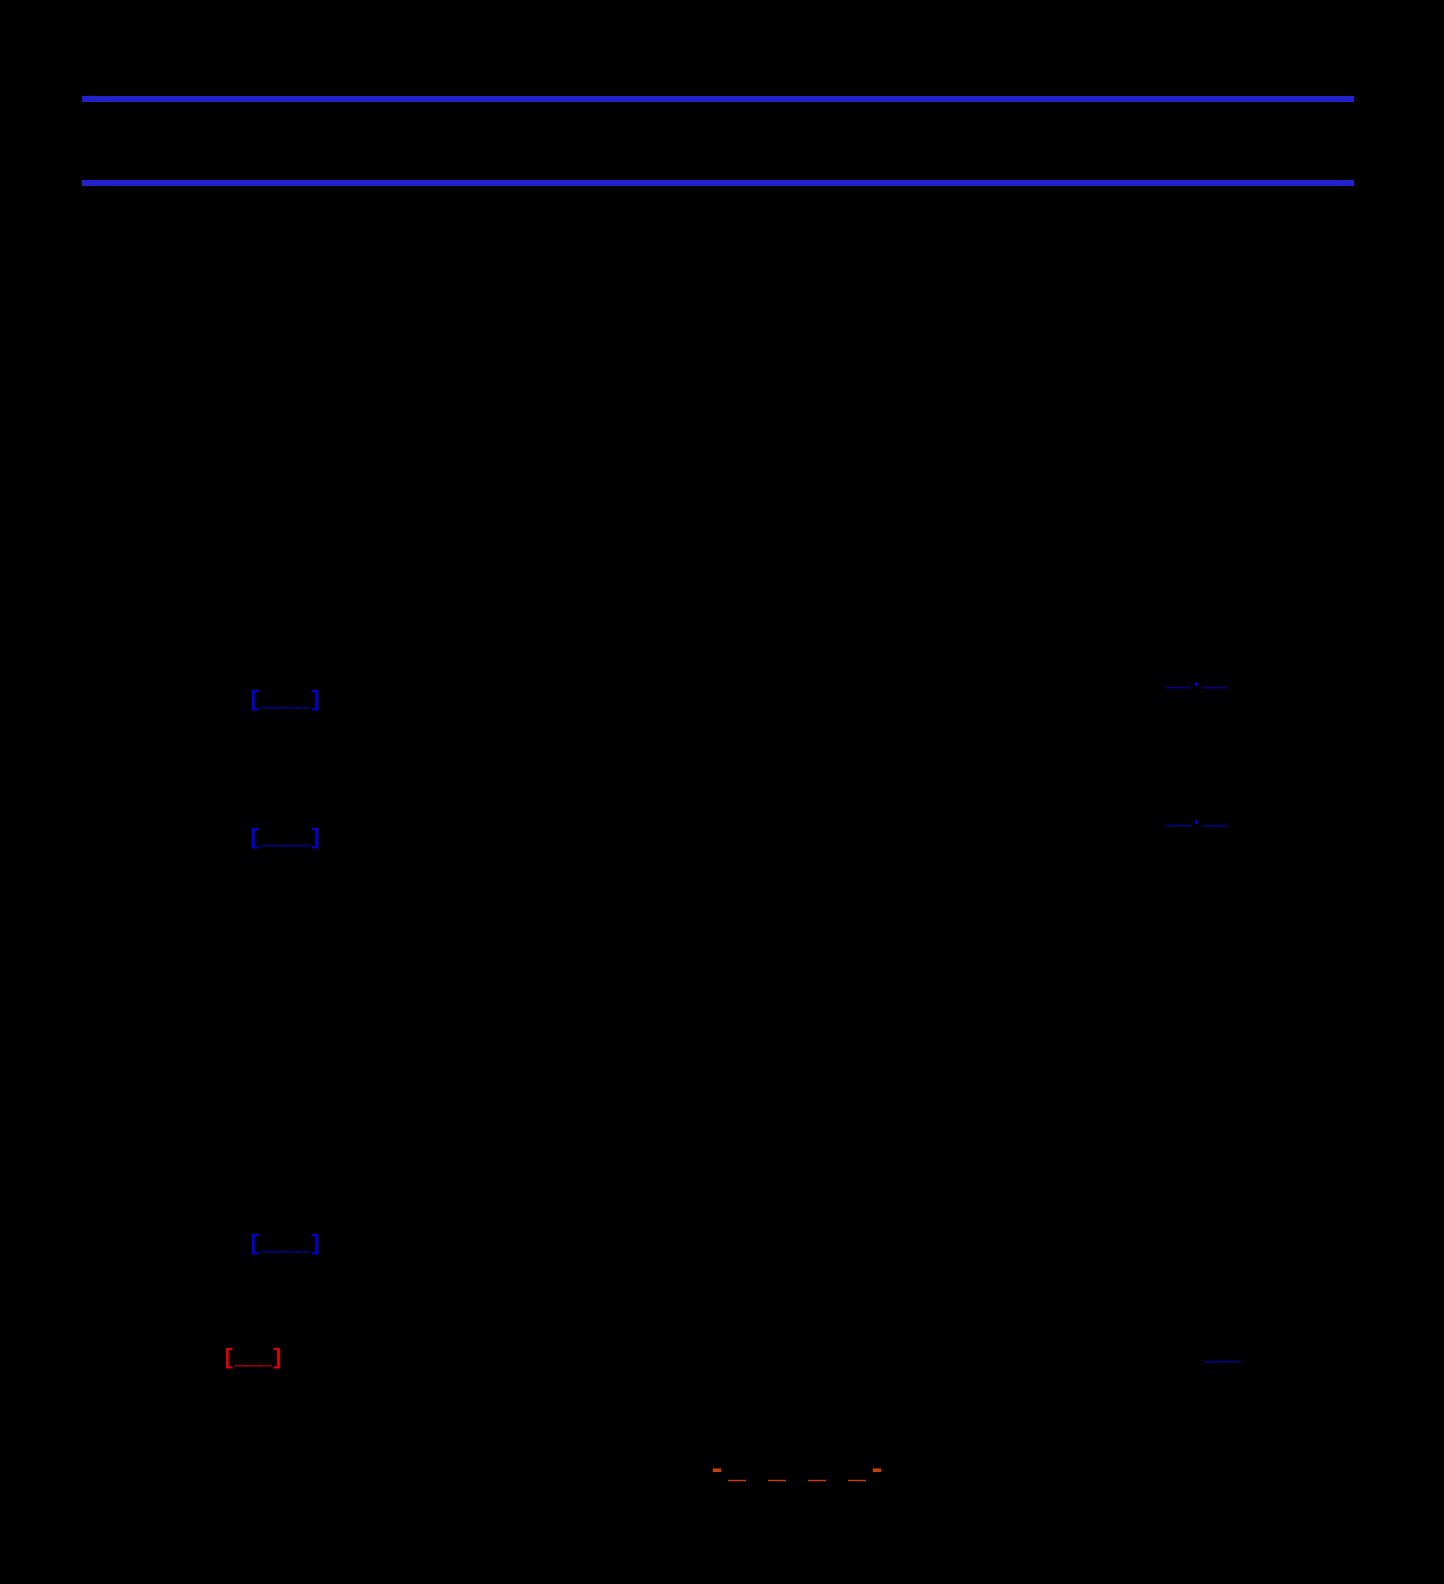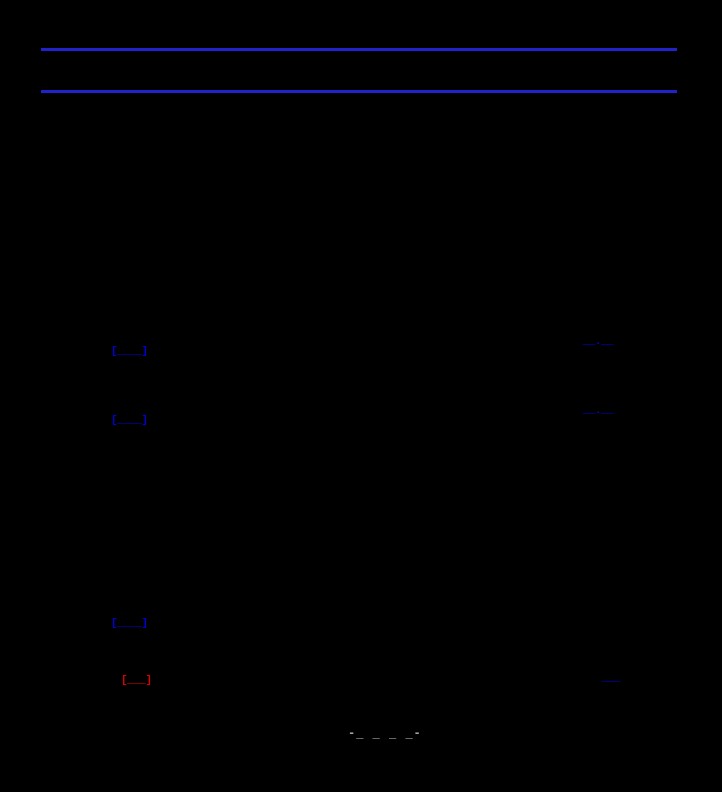--- a/index.html
+++ b/index.html
@@ -48,36 +48,37 @@
     line-height: 13px;
   }
   .blue {
     color: #0000dd;
   }
   .red {
     color: #dd0000;
   }
   .label-left {
     text-align: center;
+    margin-left: 13px;
   }
   .label-right {
     text-align: center;
   }
   .footer-line {
     position: absolute;
     left: 348px;
     top: 727px;
     width: 96px;
     font-family: "Liberation Mono", monospace;
-    font-size: 12px;
+    font-size: 15px;
     font-weight: bold;
-    color: #a3a3a3;
+    color: #c2410c;
     letter-spacing: 1px;
     white-space: nowrap;
-    text-align: left;
+    text-align: right;
   }
 </style>
 </head>
 <body>
 
 <div class="page">
 
   <div class="rule rule-top"></div>
   <div class="rule rule-bottom"></div>
 
@@ -86,17 +87,17 @@
   <div class="field blue label-right" style="left:567px; top:335px; width:62px;">__.__</div>
 
   <div class="field blue label-left" style="left:111px; top:414px;">[____]</div>
 
   <div class="field blue label-right" style="left:567px; top:404px; width:62px;">__.__</div>
 
   <div class="field blue label-left" style="left:111px; top:617px;">[____]</div>
 
   <div class="field blue label-right" style="left:577px; top:672px; width:68px;">___</div>
 
-  <div class="field red label-left" style="left:121px; top:674px;">[___]</div>
+  <div class="field red label-left" style="left:98px; top:674px;">[___]</div>
 
   <div class="footer-line">-_ _ _ _-</div>
 
 </div>
 
 </body></html>

